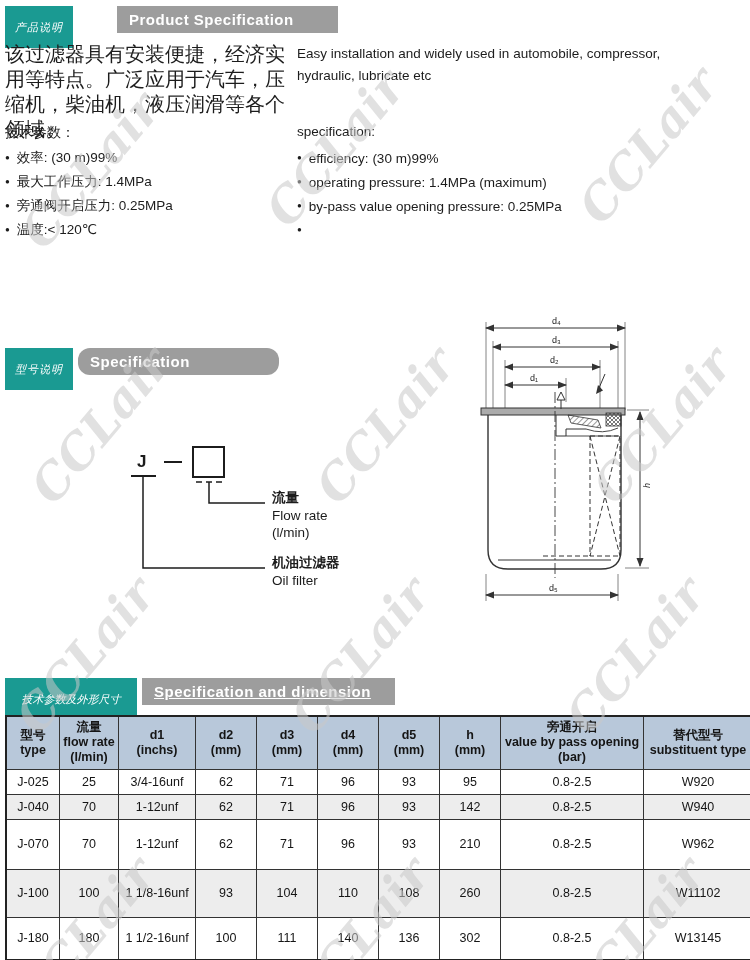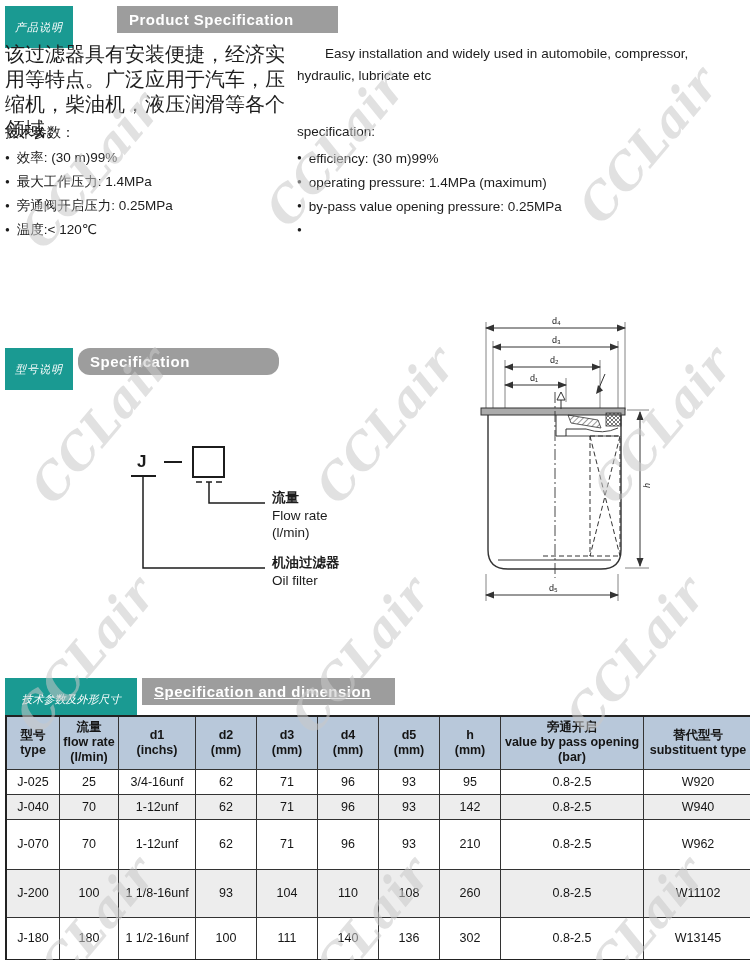--- a/index.html
+++ b/index.html
@@ -22,21 +22,21 @@
   #bar2{left:78px;top:348px;width:201px;border-radius:12px;}
   #badge3{left:5px;top:678px;width:132px;letter-spacing:0;}
   #bar3{left:142px;top:678px;width:253px;text-decoration:underline;}
 
   
   .zh-para{position:absolute;left:5px;top:42px;width:292px;font-size:20px;line-height:25px;}
   .params-title{position:absolute;font-size:14px;}
   #zh-title{left:5px;top:124px;}
   #en-title{left:297px;top:124px;font-size:13.5px;}
   .en-line{position:absolute;left:297px;font-size:13.5px;}
-  #en-l1{top:46px;margin-left:28px;}
+  #en-l1{top:46px;}
   #en-l2{top:68px;}
   .blist{position:absolute;margin:0;padding:0;list-style:none;}
   #zh-list{left:5px;top:146px;}
   #en-list{left:297px;top:146px;}
   .blist li{display:flex;align-items:center;height:24px;font-size:13.5px;}
   .dot{font-size:8px;margin-right:7px;line-height:1;}
 
   
   .svgbox{position:absolute;}
   #draw{left:468px;top:312px;}
@@ -294,21 +294,21 @@
           <td>1-12unf</td>
           <td>62</td>
           <td>71</td>
           <td>96</td>
           <td>93</td>
           <td>210</td>
           <td>0.8-2.5</td>
           <td>W962</td>
         </tr>
         <tr>
-          <td>J-200</td>
+          <td>J-100</td>
           <td>100</td>
           <td>1 1/8-16unf</td>
           <td>93</td>
           <td>104</td>
           <td>110</td>
           <td>108</td>
           <td>260</td>
           <td>0.8-2.5</td>
           <td>W11102</td>
         </tr>

